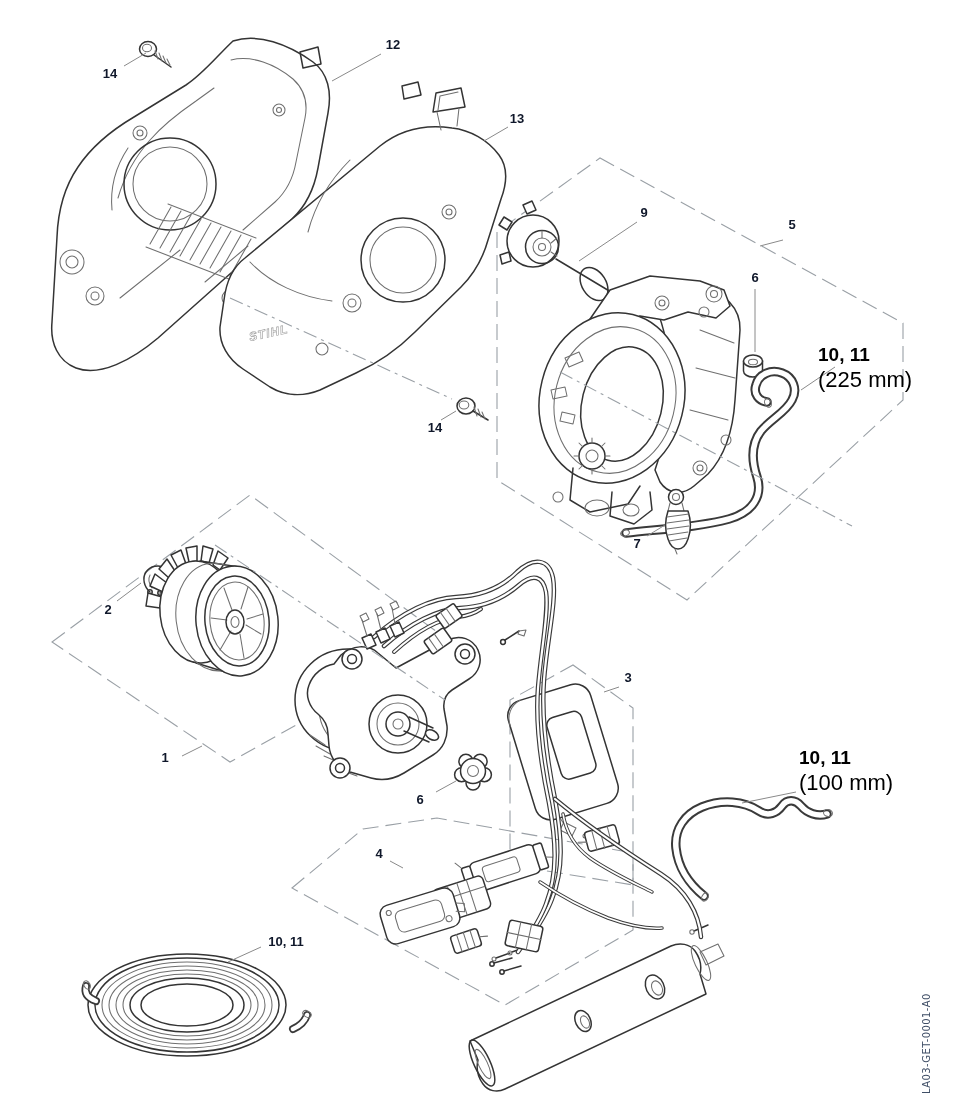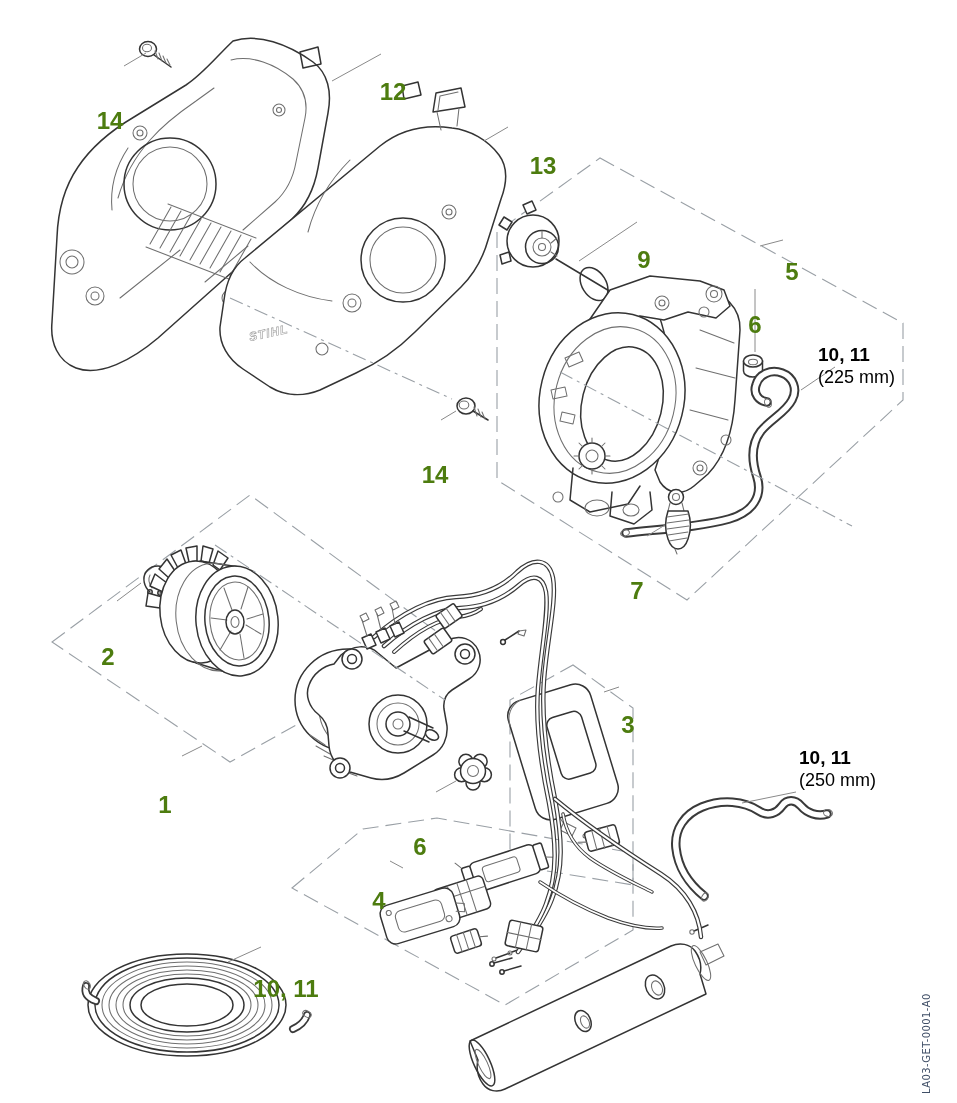--- a/index.html
+++ b/index.html
@@ -11,25 +11,25 @@
   .s2{stroke:#6f6f6f;stroke-width:1.05;fill:none;stroke-linejoin:round;stroke-linecap:round;}
   .fw{fill:#ffffff;}
   .dash{stroke:#9aa0a6;stroke-width:1.1;fill:none;stroke-dasharray:16 7;}
   .dashdot{stroke:#9aa0a6;stroke-width:1.1;fill:none;stroke-dasharray:14 5 3 5;}
   .lead{stroke:#8a8a8a;stroke-width:1;fill:none;}
   .tubeO{stroke:#3a3a3a;fill:none;stroke-linecap:round;stroke-linejoin:round;}
   .tubeI{stroke:#ffffff;fill:none;stroke-linecap:round;stroke-linejoin:round;}
   .logo{font-family:"Liberation Sans",sans-serif;font-size:12px;font-weight:bold;font-style:italic;
         letter-spacing:1px;fill:none;stroke:#9a9a9a;stroke-width:.6;}
   
-  .callout{position:absolute;transform:translate(-50%,-50%);font-weight:bold;font-size:24px;
-           color:#4d7c0f;white-space:nowrap;line-height:1;margin-top:48px;}
+  .callout{position:absolute;transform:translate(-50%,-50%);font-weight:bold;font-size:13px;
+           color:#0f172a;white-space:nowrap;line-height:1;}
   .callout-block{position:absolute;white-space:nowrap;color:#000;}
   .callout-block .co-label{font-weight:bold;font-size:19px;line-height:1.15;}
-  .callout-block .co-sub{font-weight:400;font-size:18px;line-height:1.25;}
+  .callout-block .co-sub{font-weight:400;font-size:22px;line-height:1.25;}
   .drawing-number{position:absolute;left:921px;top:1094px;transform:rotate(-90deg);
                   transform-origin:0 0;font-family:"DejaVu Sans",sans-serif;font-size:10px;
                   letter-spacing:.4px;color:#3f4e66;white-space:nowrap;}
 </style>
 </head>
 <body>
 
 <div class="stage">
 <svg width="957" height="1103" viewBox="0 0 957 1103">
 
@@ -368,35 +368,35 @@
     <path class="lead" d="M 436,792 L 456,781"></path>
     <path class="lead" d="M 619,687 L 604,692"></path>
     <path class="lead" d="M 796,792 L 742,803"></path>
     <path class="lead" d="M 390,861 L 403,868"></path>
     <path class="lead" d="M 261,947 L 228,962"></path>
   </g>
 </svg>
 
   <div class="callout" style="left:110px;top:73px">14</div>
   <div class="callout" style="left:393px;top:44px">12</div>
-  <div class="callout" style="left:543px;top:118px">13</div>
+  <div class="callout" style="left:517px;top:118px">13</div>
   <div class="callout" style="left:644px;top:212px">9</div>
   <div class="callout" style="left:792px;top:224px">5</div>
   <div class="callout" style="left:755px;top:277px">6</div>
   <div class="callout-block" style="left:818px;top:344px">
     <div class="co-label">10, 11</div>
     <div class="co-sub">(225 mm)</div>
   </div>
   <div class="callout" style="left:435px;top:427px">14</div>
   <div class="callout" style="left:637px;top:543px">7</div>
   <div class="callout" style="left:108px;top:609px">2</div>
   <div class="callout" style="left:165px;top:757px">1</div>
   <div class="callout" style="left:420px;top:799px">6</div>
   <div class="callout" style="left:628px;top:677px">3</div>
   <div class="callout-block" style="left:799px;top:747px">
     <div class="co-label">10, 11</div>
-    <div class="co-sub">(250 mm)</div>
+    <div class="co-sub">(100 mm)</div>
   </div>
   <div class="callout" style="left:379px;top:853px">4</div>
   <div class="callout" style="left:286px;top:941px">10, 11</div>
 
   <div class="drawing-number">LA03-GET-0001-A0</div>
 </div>
 
 </body></html>

